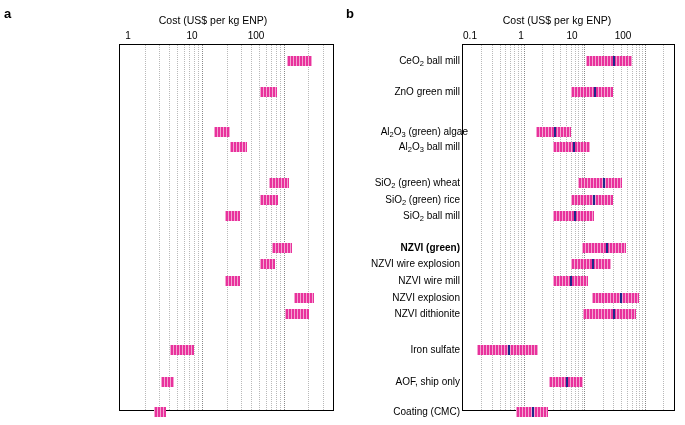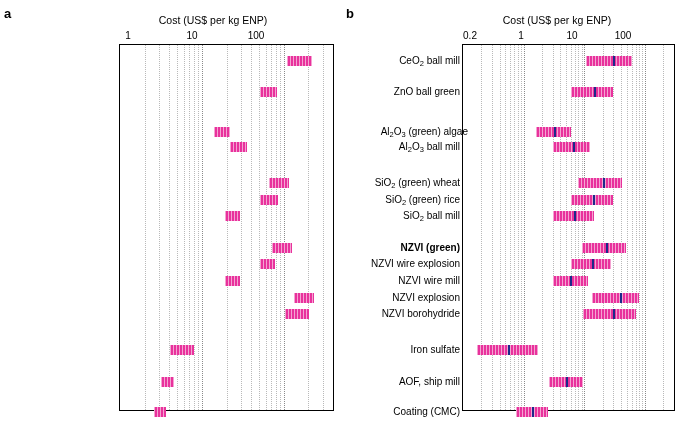--- a/index.html
+++ b/index.html
@@ -100,21 +100,21 @@
           <div class="hatch"></div>
         </div>
       </div>
 
   </div>
 
   <div class="panel panel-b">
     <div class="panel-letter" style="left:4px;top:6px;">b</div>
     <div class="axis-title" style="left:95px;top:14px;width:240px;">Cost (US$ per kg ENP)</div>
 
-    <div class="tick-label" style="left:128px;top:30px;">0.2</div>
+    <div class="tick-label" style="left:128px;top:30px;">0.1</div>
     <div class="tick-label" style="left:179px;top:30px;">1</div>
     <div class="tick-label" style="left:230px;top:30px;">10</div>
     <div class="tick-label" style="left:281px;top:30px;">100</div>
 
     <div class="plot" id="plot-b" style="left:120px;top:44px;width:213px;height:367px;">
         <div class="gridline" style="left: 18.2672px;"></div>
         <div class="gridline" style="left: 28.9529px;"></div>
         <div class="gridline" style="left: 36.5344px;"></div>
         <div class="gridline" style="left: 42.4152px;"></div>
         <div class="gridline" style="left: 47.2201px;"></div>
@@ -197,29 +197,29 @@
           <div class="hatch"></div>
           <div class="marker" style="left: 17.2336px;"></div>
         </div>
         <div class="bar" style="left: 53.1008px; width: 31.7295px; top: 367px; height: 10px;">
           <div class="hatch"></div>
           <div class="marker" style="left: 15.4905px;"></div>
         </div>
       </div>
 
     <div class="row-label" style="right:225px;top:60px;">CeO<sub>2</sub> ball mill</div>
-    <div class="row-label" style="right:225px;top:91px;">ZnO ball green</div>
+    <div class="row-label" style="right:225px;top:91px;">ZnO green mill</div>
     <div class="row-label" style="right:217px;top:131px;">Al<sub>2</sub>O<sub>3</sub> (green) algae</div>
     <div class="row-label" style="right:225px;top:146px;">Al<sub>2</sub>O<sub>3</sub> ball mill</div>
     <div class="row-label" style="right:225px;top:182px;">SiO<sub>2</sub> (green) wheat</div>
     <div class="row-label" style="right:225px;top:199px;">SiO<sub>2</sub> (green) rice</div>
     <div class="row-label" style="right:225px;top:215px;">SiO<sub>2</sub> ball mill</div>
     <div class="row-label" style="right:225px;top:247px;font-weight:bold;">NZVI (green)</div>
     <div class="row-label" style="right:225px;top:263px;">NZVI wire explosion</div>
     <div class="row-label" style="right:225px;top:280px;">NZVI wire mill</div>
     <div class="row-label" style="right:225px;top:297px;">NZVI explosion</div>
-    <div class="row-label" style="right:225px;top:313px;">NZVI borohydride</div>
+    <div class="row-label" style="right:225px;top:313px;">NZVI dithionite</div>
     <div class="row-label" style="right:225px;top:349px;">Iron sulfate</div>
-    <div class="row-label" style="right:225px;top:381px;">AOF, ship mill</div>
+    <div class="row-label" style="right:225px;top:381px;">AOF, ship only</div>
     <div class="row-label" style="right:225px;top:411px;">Coating (CMC)</div>
   </div>
 
 </div>
 
 </body></html>

